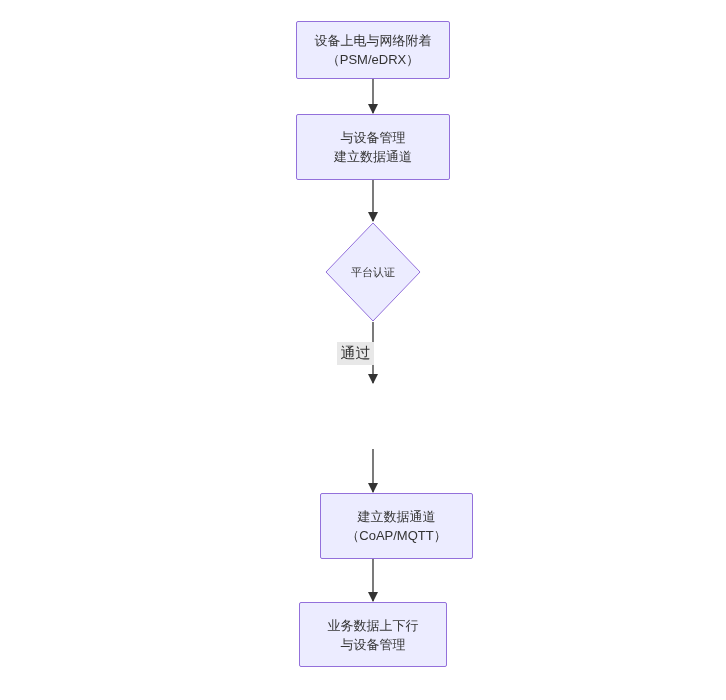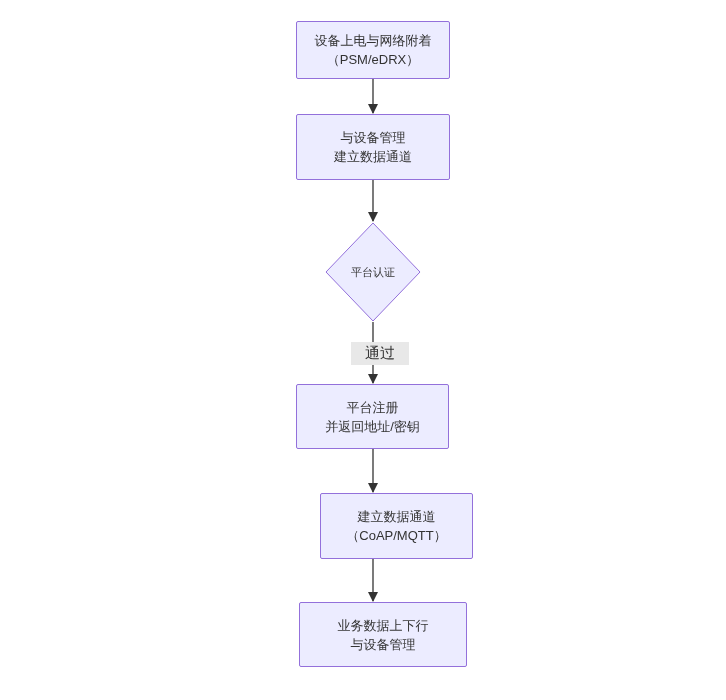--- a/index.html
+++ b/index.html
@@ -19,31 +19,31 @@
     background:var(--node_fill,#ECECFF);
     border-radius:2px;
     display:flex;flex-direction:column;align-items:center;justify-content:center;
     text-align:center;color:var(--text,#333333);
     font-size:13px;line-height:19px;
   }
   .node-a{left:296px;top:21px;width:154px;height:58px;}
   .node-b{left:296px;top:114px;width:154px;height:66px;}
   .node-d{left:296px;top:384px;width:153px;height:65px;}
   .node-e{left:296px;top:493px;width:153px;height:66px;margin-left:24px;}
-  .node-f{left:299px;top:602px;width:168px;height:65px;}
+  .node-f{left:299px;top:602px;width:148px;height:65px;}
   .diamond-wrap{position:absolute;left:325px;top:222px;width:96px;height:100px;}
   .diamond-wrap svg{position:absolute;left:0;top:0;}
   .diamond-shape{fill:var(--node_fill,#ECECFF);stroke:var(--node_border,#9370DB);stroke-width:1;}
   .diamond-label{
     position:absolute;left:0;top:0;right:0;bottom:0;
     display:flex;align-items:center;justify-content:center;
     font-size:11px;color:var(--text,#333333);
   }
   .edge-label{
-    position:absolute;left:351px;top:342px;width:58px;height:23px;
+    position:absolute;left:337px;top:342px;width:37px;height:23px;
     display:flex;align-items:center;justify-content:center;
     background:var(--edge_label_bg,#e8e8e8);
     color:var(--text,#333333);font-size:15px;
   }
 </style>
 </head>
 <body>
 
 <div class="canvas">
 
@@ -72,24 +72,20 @@
 
   <div class="diamond-wrap">
     <svg width="96" height="100">
       <polygon class="diamond-shape" points="48,1 95,50 48,99 1,50"></polygon>
     </svg>
     <div class="diamond-label">平台认证</div>
   </div>
 
   <div class="edge-label">通过</div>
 
-  <div class="rect-node node-d">
-    <span>平台注册</span>
-    <span>并返回地址/密钥</span>
-  </div>
 
   <div class="rect-node node-e">
     <span>建立数据通道</span>
     <span>（CoAP/MQTT）</span>
   </div>
 
   <div class="rect-node node-f">
     <span>业务数据上下行</span>
     <span>与设备管理</span>
   </div>

